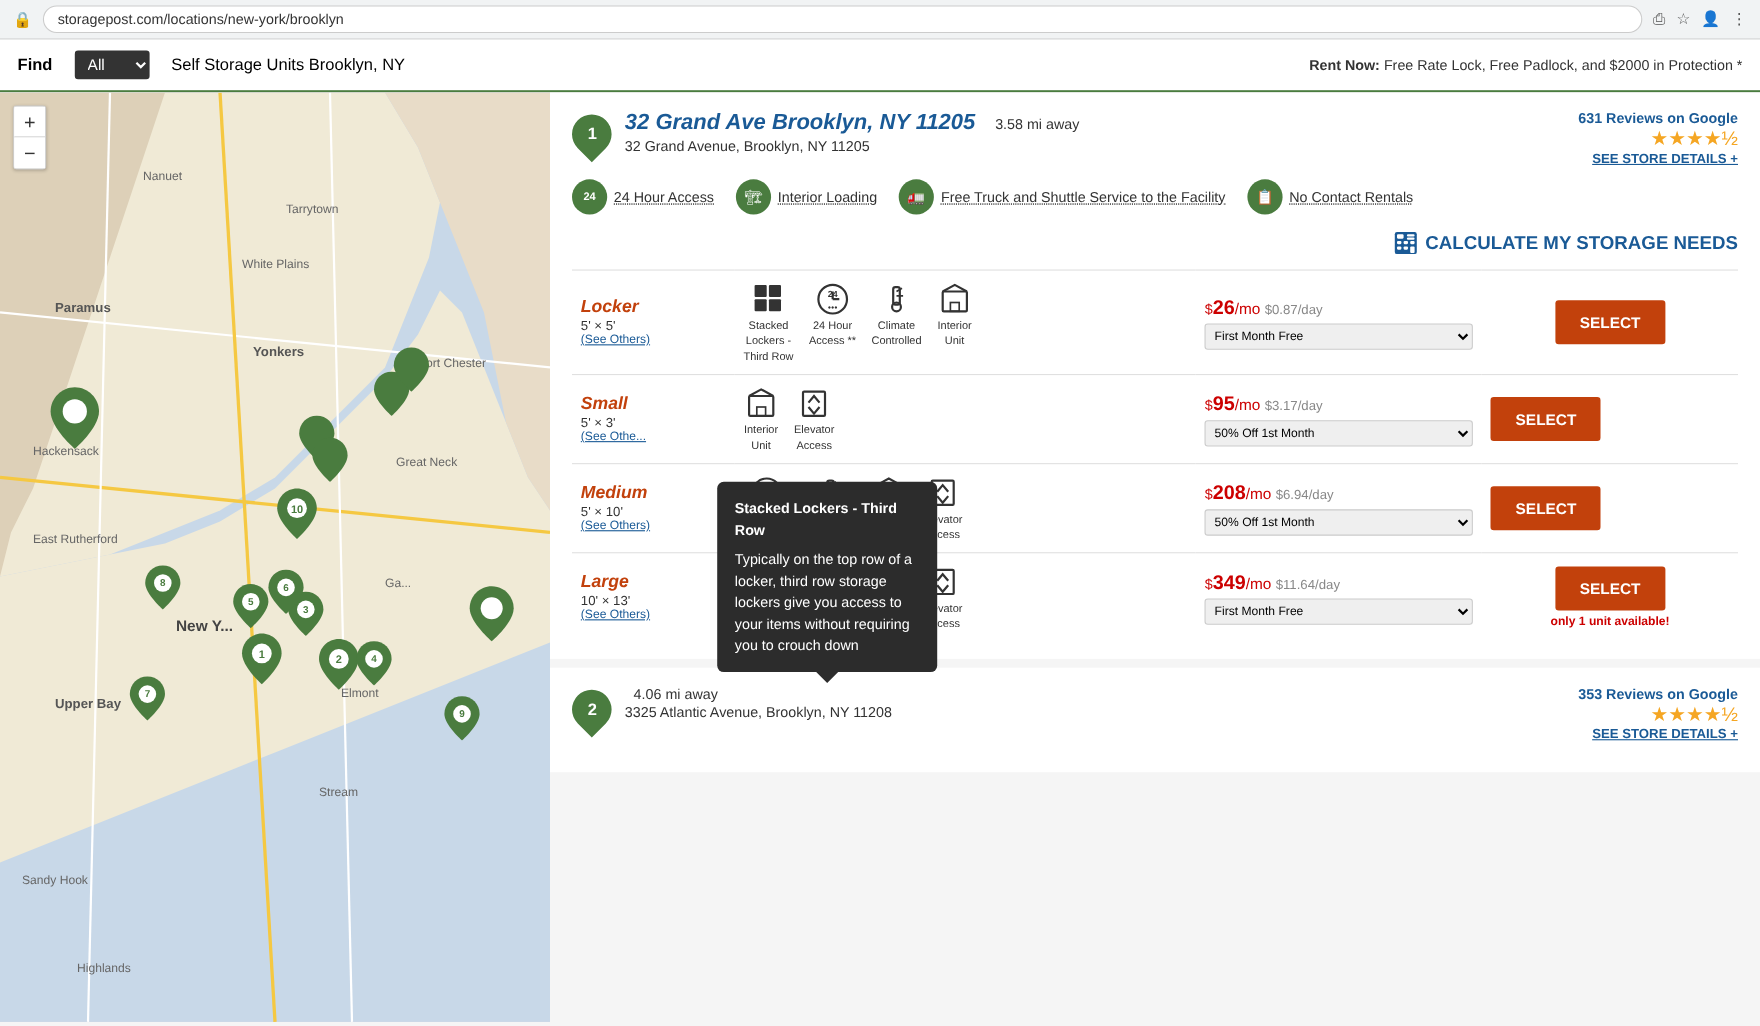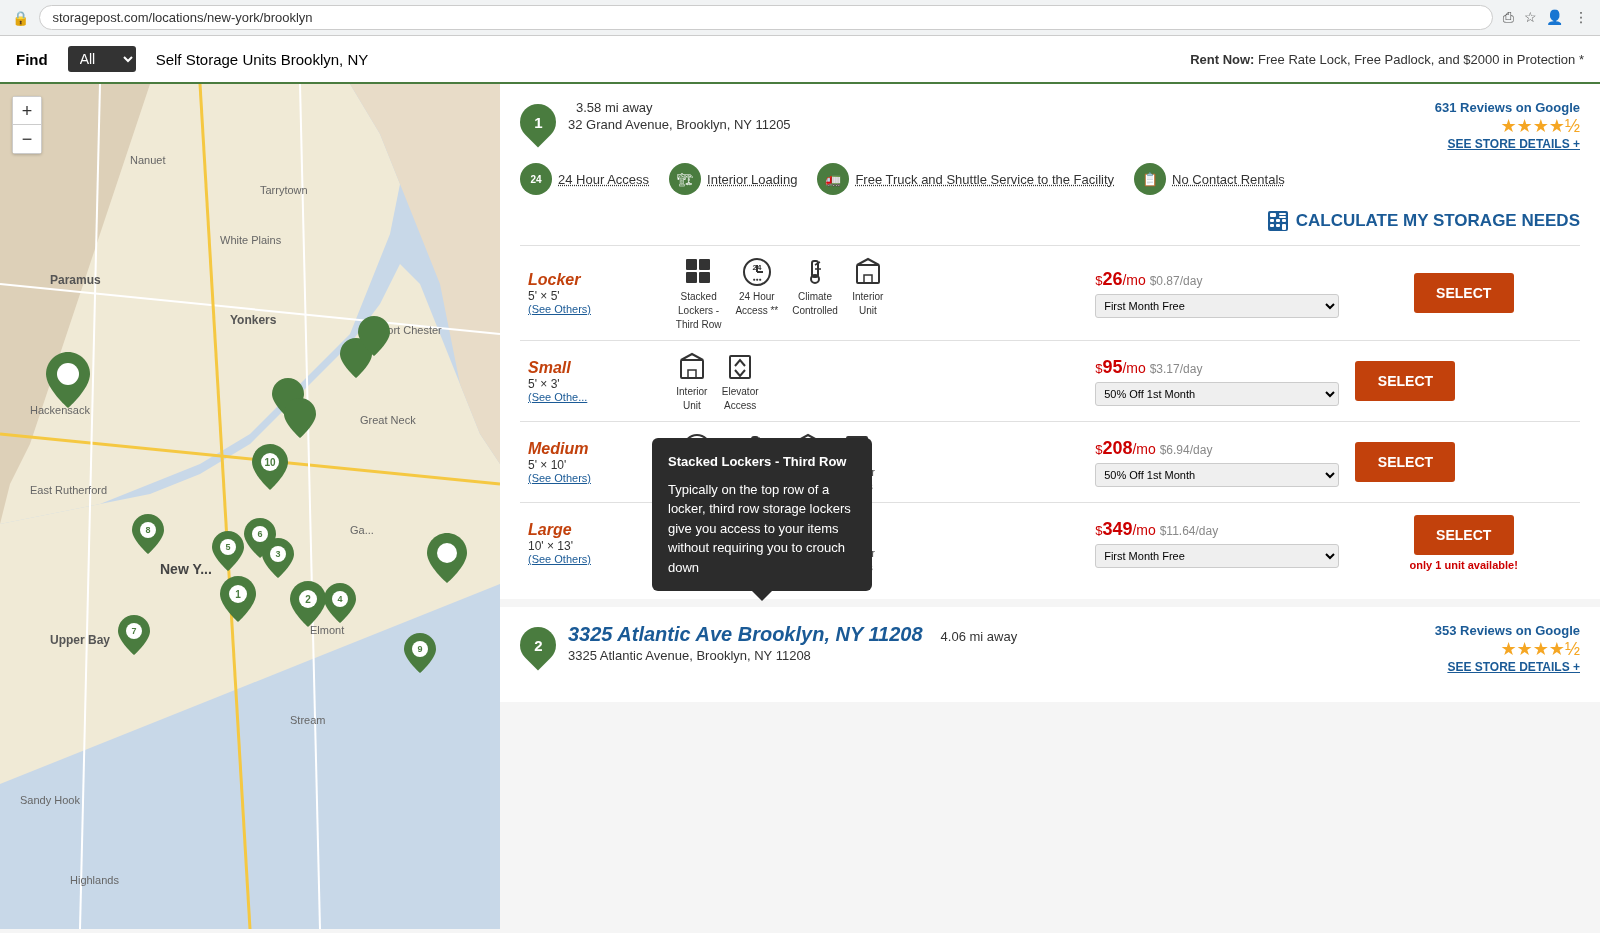--- a/index.html
+++ b/index.html
@@ -241,21 +241,21 @@
     .select-btn-wrapper { display: flex; flex-direction: column; align-items: center; gap: 4px; }
     .avail-note { font-size: 11px; color: #cc0000; font-weight: bold; }
     .tooltip-box {
       position: absolute;
       top: 438px;
       left: 652px;
       background: #2c2c2c;
       color: white;
       border-radius: 6px;
       padding: 14px 16px;
-      width: 220px;
+      width: 200px;
       font-size: 13px;
       line-height: 1.5;
       z-index: 100;
       pointer-events: none;
     }
     .tooltip-title { font-weight: bold; margin-bottom: 8px; font-size: 13px; }
     .tooltip-arrow {
       position: absolute;
       bottom: -10px;
       left: 50%;
@@ -421,20 +421,21 @@
 
   <div class="results-panel">
 
     <div class="location-card">
       <div class="location-header">
         <div class="location-pin">
           <span class="location-pin-num">1</span>
         </div>
         <div class="location-info">
           <div style="display:flex; align-items:baseline; gap:10px;">
+            <span class="location-name">32 Grand Ave Brooklyn, NY 11205</span>
             <span class="location-distance">3.58 mi away</span>
           </div>
           <div class="location-address">32 Grand Avenue, Brooklyn, NY 11205</div>
         </div>
         <div class="location-reviews">
           <div class="review-count">631 Reviews on Google</div>
           <div class="stars">★★★★½</div>
           <div class="see-store">SEE STORE DETAILS +</div>
         </div>
       </div>
@@ -742,21 +743,20 @@
         </table>
     </div>
 
     <div class="location-card">
       <div class="location-header">
         <div class="location-pin">
           <span class="location-pin-num">2</span>
         </div>
         <div class="location-info">
           <div style="display:flex; align-items:baseline; gap:10px;">
-            <span class="location-name">3325 Atlantic Ave Brooklyn, NY 11208</span>
             <span class="location-distance">4.06 mi away</span>
           </div>
           <div class="location-address">3325 Atlantic Avenue, Brooklyn, NY 11208</div>
         </div>
         <div class="location-reviews">
           <div class="review-count">353 Reviews on Google</div>
           <div class="stars">★★★★½</div>
           <div class="see-store">SEE STORE DETAILS +</div>
         </div>
       </div>

